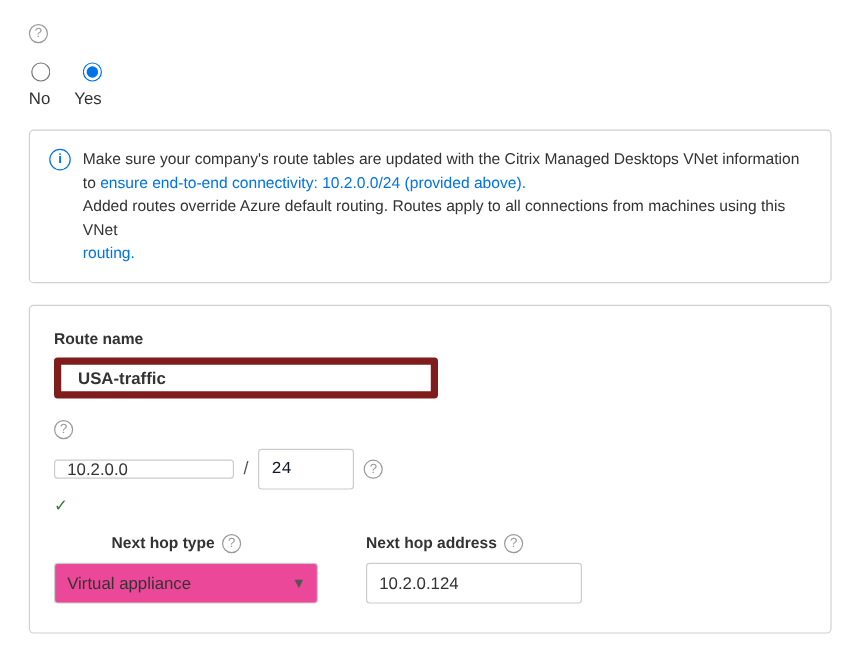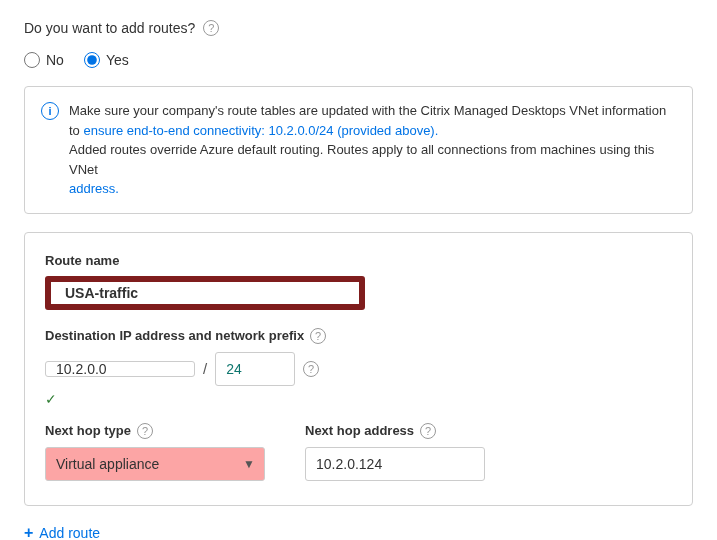--- a/index.html
+++ b/index.html
@@ -47,20 +47,21 @@
       margin-bottom: 18px;
     }
 
     .radio-label {
       display: flex;
       align-items: flex-end;
       gap: 6px;
       cursor: pointer;
       font-size: 14px;
       color: #333;
+      flex-direction: column;
     }
 
     .radio-label input[type="radio"] {
       accent-color: #0073e6;
       width: 16px;
       height: 16px;
     }
 
     .info-box {
       border: 1px solid #d0d0d0;
@@ -159,22 +160,23 @@
       color: #555;
     }
 
     .prefix-input {
       width: 80px;
       height: 34px;
       border: 1px solid #ccc;
       border-radius: 3px;
       padding: 0 10px;
       font-size: 14px;
-      color: #0f766e;
-      outline: none;
+      color: #0f172a;
+      outline: none;
+      font-family: Liberation Mono, monospace;
     }
 
     .prefix-help {
       margin-left: 8px;
     }
 
     .ip-validation {
       display: flex;
       align-items: center;
       gap: 5px;
@@ -213,21 +215,21 @@
     }
 
     .select-input {
       width: 100%;
       height: 34px;
       border: 1px solid #ccc;
       border-radius: 3px;
       padding: 0 48px 0 10px;
       font-size: 14px;
       color: #333;
-      background: #fca5a5;
+      background: #ec4899;
       appearance: none;
       cursor: pointer;
       outline: none;
     }
 
     .select-arrow {
       position: absolute;
       right: 10px;
       top: 50%;
       transform: translateY(-50%);
@@ -263,21 +265,20 @@
     .plus-icon {
       font-size: 16px;
       font-weight: bold;
       color: #0073e6;
     }
   </style>
 </head>
 <body>
 
 <div class="question-row">
-  <span class="question-label">Do you want to add routes?</span>
   <span class="help-icon">?</span>
 </div>
 
 <div class="radio-group">
   <label class="radio-label">
     <input type="radio" name="add-routes" value="no" style="">
     <span>No</span>
   </label>
   <label class="radio-label">
     <input type="radio" name="add-routes" value="yes" checked="" style="">
@@ -287,53 +288,52 @@
 
 <div class="info-box">
   <div class="info-icon">i</div>
   <div class="info-text">
     <span>Make sure your company's route tables are updated with the Citrix Managed Desktops VNet information to</span>
     <span> </span>
     <a class="link">ensure end-to-end connectivity: 10.2.0.0/24 (provided above).</a>
     <br>
     <span>Added routes override Azure default routing. Routes apply to all connections from machines using this VNet</span>
     <br>
-    <a class="link">address.</a>
+    <a class="link">routing.</a>
   </div>
 </div>
 
 <div class="route-card">
 
   
   <div class="field-label">Route name</div>
   <input type="text" class="text-input" value="USA-traffic" style="">
 
   
   <div class="dest-section">
     <div class="dest-label-row">
-      <span class="field-label" style="margin-bottom:0;">Destination IP address and network prefix</span>
       <span class="help-icon">?</span>
     </div>
     <div class="ip-row">
       <input type="text" class="ip-input" value="10.2.0.0" style="">
       <span class="ip-slash">/</span>
       <input type="text" class="prefix-input" value="24" style="">
       <span class="help-icon prefix-help">?</span>
     </div>
     <div class="ip-validation">
       <span class="check-icon">✓</span>
     </div>
   </div>
 
   
   <div class="hop-section">
 
     <div class="hop-field">
       <div class="hop-label-row">
-        <span class="field-label" style="margin-bottom:0;">Next hop type</span>
+        <span class="field-label" style="margin-bottom:0;margin-left:48px;">Next hop type</span>
         <span class="help-icon">?</span>
       </div>
       <div class="select-wrapper">
         <select class="select-input">
           <option selected="">Virtual appliance</option>
           <option>VNet gateway</option>
           <option>None</option>
           <option>VNet</option>
           <option>Internet</option>
         </select>

